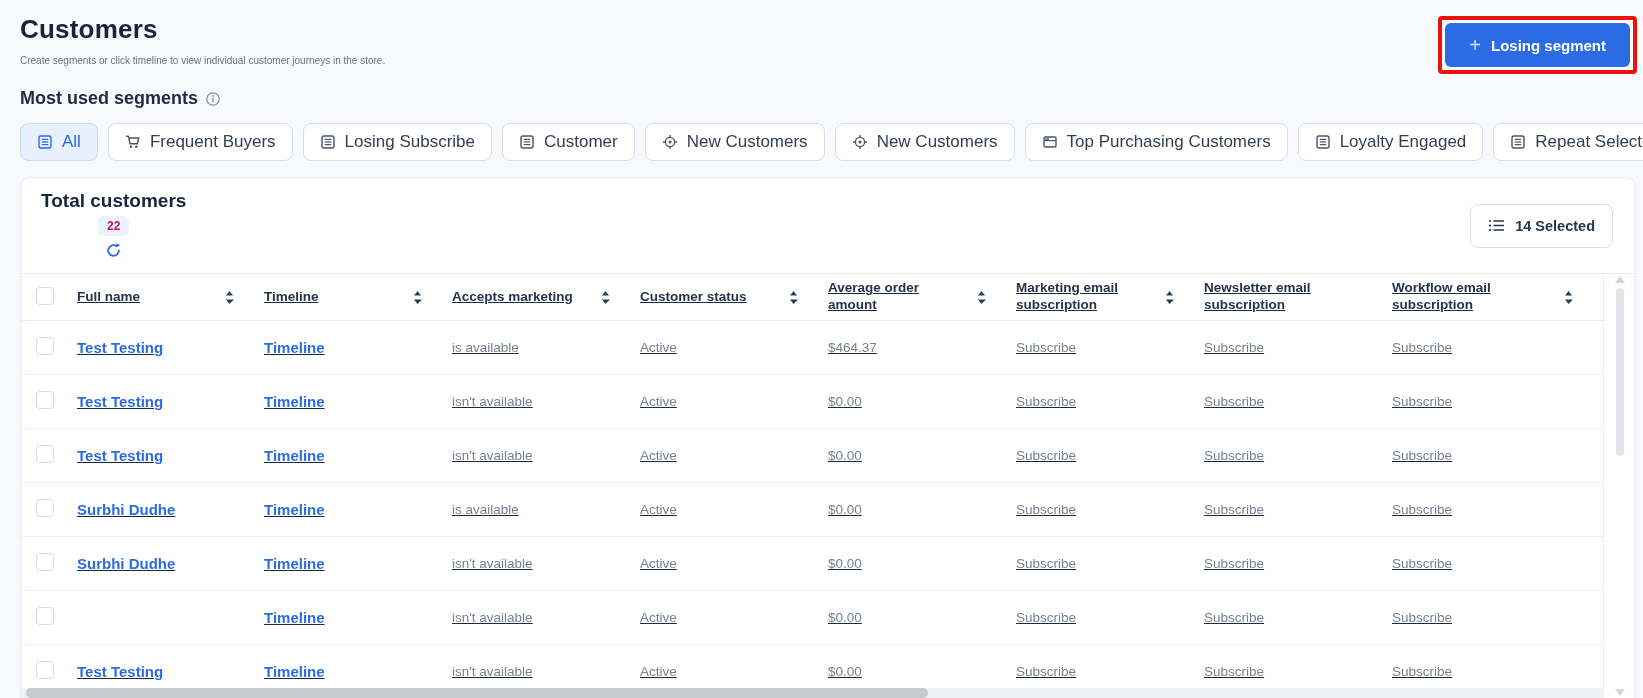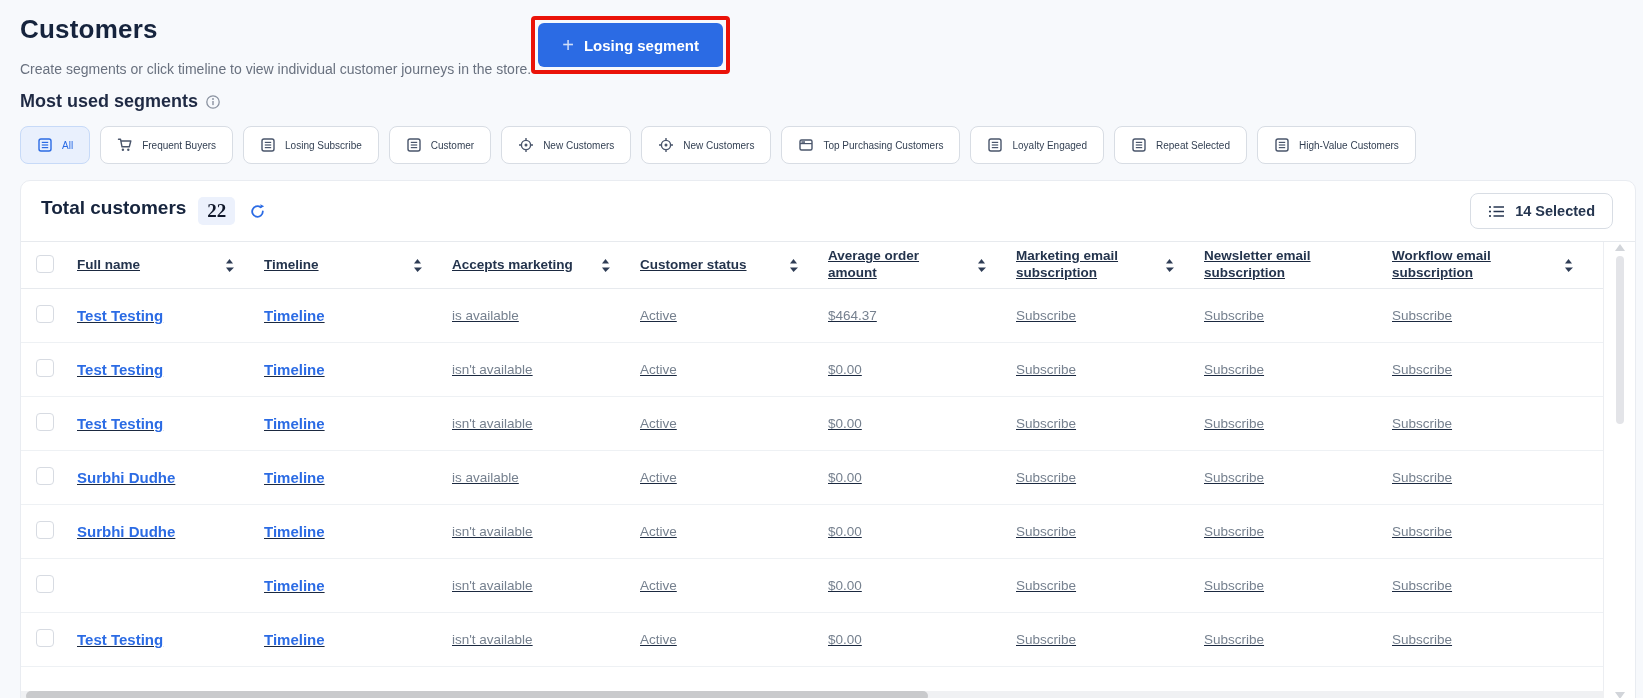--- a/index.html
+++ b/index.html
@@ -5,59 +5,59 @@
   * { box-sizing: border-box; margin: 0; padding: 0; }
   html,body { width:1643px; height:698px; overflow:hidden; }
   body {
     font-family: "Liberation Sans", sans-serif;
     background:#f7f9fc;
     color:#1b2940;
   }
   .page { padding:14px 0 0 20px; height:100%; position:relative; }
 
   
-  .page-header { display:flex; align-items:flex-start; padding-right:6px; }
+  .page-header { display:flex; justify-content:space-between; align-items:flex-start; padding-right:6px; }
   .page-title { font-size:26px; font-weight:bold; color:#16243d; letter-spacing:.2px; }
-  .page-subtitle { font-size:14px; color:#69717f; margin-top:16px; }
+  .page-subtitle { font-size:10px; color:#69717f; margin-top:10px; }
   .highlight-box { border:4px solid #ea1309; border-radius:4px; padding:3px; margin-top:2px; }
   .btn-primary {
     display:inline-flex; align-items:center; gap:10px;
     background:#2b6be4; color:#fff; border:none; border-radius:6px;
     height:44px; padding:0 24px; font-size:15px; font-weight:bold; cursor:pointer;
     font-family:"Liberation Sans", sans-serif;
   }
   .plus { font-size:20px; font-weight:normal; color:rgba(255,255,255,.78); line-height:1; }
 
   
   .segments-label-row { display:flex; align-items:center; gap:7px; margin-top:14px; }
   .segments-label { font-size:18px; font-weight:bold; color:#1f2a44; }
 
   .chips-row { display:flex; align-items:center; gap:10px; margin-top:14px; padding-right:20px; }
   .chip {
     display:inline-flex; align-items:center; gap:9px; white-space:nowrap;
     height:38px; padding:0 16px; background:#fff; border:1px solid #d8dde4;
-    border-radius:8px; font-size:10px; color:#323f52; cursor:pointer;
+    border-radius:8px; font-size:17px; color:#323f52; cursor:pointer;
     font-family:"Liberation Sans", sans-serif;
   }
   .chip.selected { background:#e9f0fd; border-color:#c7daf8; color:#2b6be4; }
 
   
   .card {
     margin-top:16px; margin-right:7px; background:#fff;
     border:1px solid #e9ecf1; border-radius:10px 10px 0 0;
     height:522px; position:relative; overflow:hidden;
     display:flex; flex-direction:column;
   }
   .card-header { display:flex; justify-content:space-between; align-items:center; padding:12px 22px 12px 20px; }
-  .card-title-wrap { display:flex; gap:12px; }
+  .card-title-wrap { display:flex; align-items:center; gap:4px;flex-direction:column; }
   .card-title { font-size:19px; font-weight:bold; color:#16243d; }
-  .count-badge { background:#ecf1fc; color:#0f172a; font-size:19px; font-weight:bold; padding:3px 9px; border-radius:5px;font-family:Liberation Serif, serif; }
+  .count-badge { background:#ecf1fc; color:#be185d; font-size:12px; font-weight:bold; padding:3px 9px; border-radius:5px; }
   .refresh-btn { background:none; border:none; cursor:pointer; display:flex; align-items:center; padding:2px; }
   .btn-outline {
-    display:inline-flex; align-items:center; gap:10px; height:36px; padding:0 17px;
+    display:inline-flex; align-items:center; gap:10px; height:44px; padding:0 17px;
     background:#fff; border:1px solid #d8dde4; border-radius:8px;
     font-size:14.5px; font-weight:bold; color:#25354f; cursor:pointer;
     font-family:"Liberation Sans", sans-serif;
   }
 
   
   .table-wrap { flex:1; border-top:1px solid #e7eaee; position:relative; overflow:hidden; }
   .table { width:calc(100% - 31px); border-right:1px solid #eceef2; height:100%;text-decoration:underline; }
   .tr, .thr { display:grid; grid-template-columns:56px 187px 188px 188px 188px 188px 188px 188px 1fr; align-items:center; }
   .thr { min-height:47px; border-bottom:1px solid #e7eaee; }

